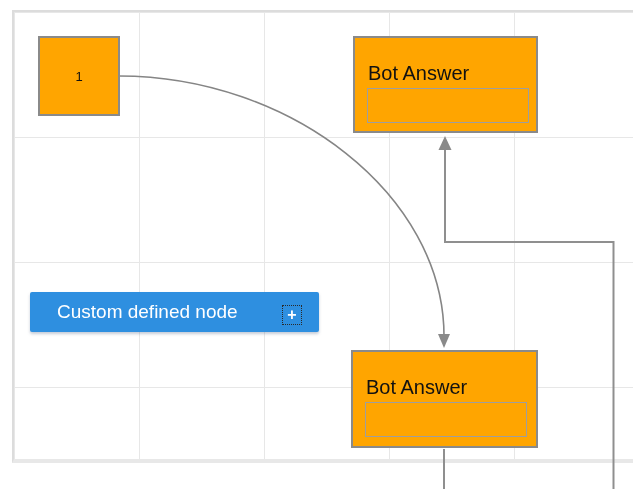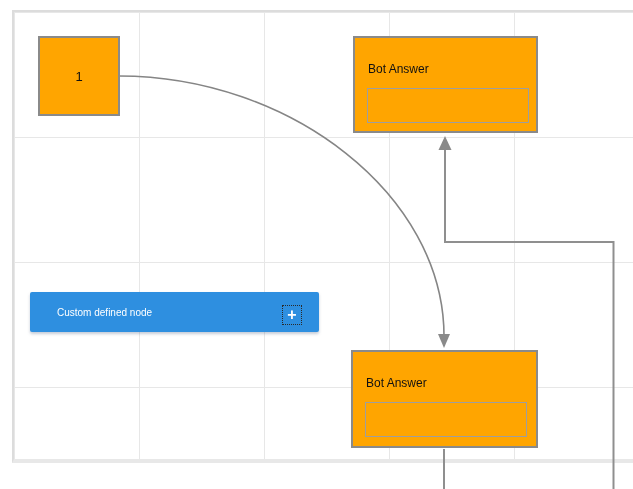--- a/index.html
+++ b/index.html
@@ -53,21 +53,21 @@
     font-size: 13px;
   }
   .node-bot {
     width: 187px; height: 98px;
   }
   .node-bot-top { left: 353px; top: 36px; width: 185px; height: 97px; }
   .node-bot-bottom { left: 351px; top: 350px; }
   .node-bot .bot-title {
     position: absolute;
     left: 13px; top: 24px;
-    font-size: 12px;
+    font-size: 20px;
     color: #111111;
     white-space: nowrap;
   }
   .node-bot .bot-input {
     position: absolute;
     left: 12px; top: 50px;
     width: 162px; height: 35px;
     border: 1px solid #9e9e9e;
     background: transparent;
     font-size: 12px;
@@ -81,21 +81,21 @@
     width: 289px; height: 40px;
     background: #2E8FE0;
     border-radius: 2px;
     box-shadow: 0 2px 3px rgba(90,110,140,0.35);
     display: flex;
     align-items: center;
   }
   .node-custom .custom-label {
     margin-left: 27px;
     color: #ffffff;
-    font-size: 10px;
+    font-size: 19px;
     white-space: nowrap;
   }
   .node-custom .add-btn {
     position: absolute;
     left: 252px; top: 13px;
     width: 20px; height: 20px;
     border: 1px dotted #2a2a2a;
     display: flex; align-items: center; justify-content: center;
     cursor: pointer;
   }

